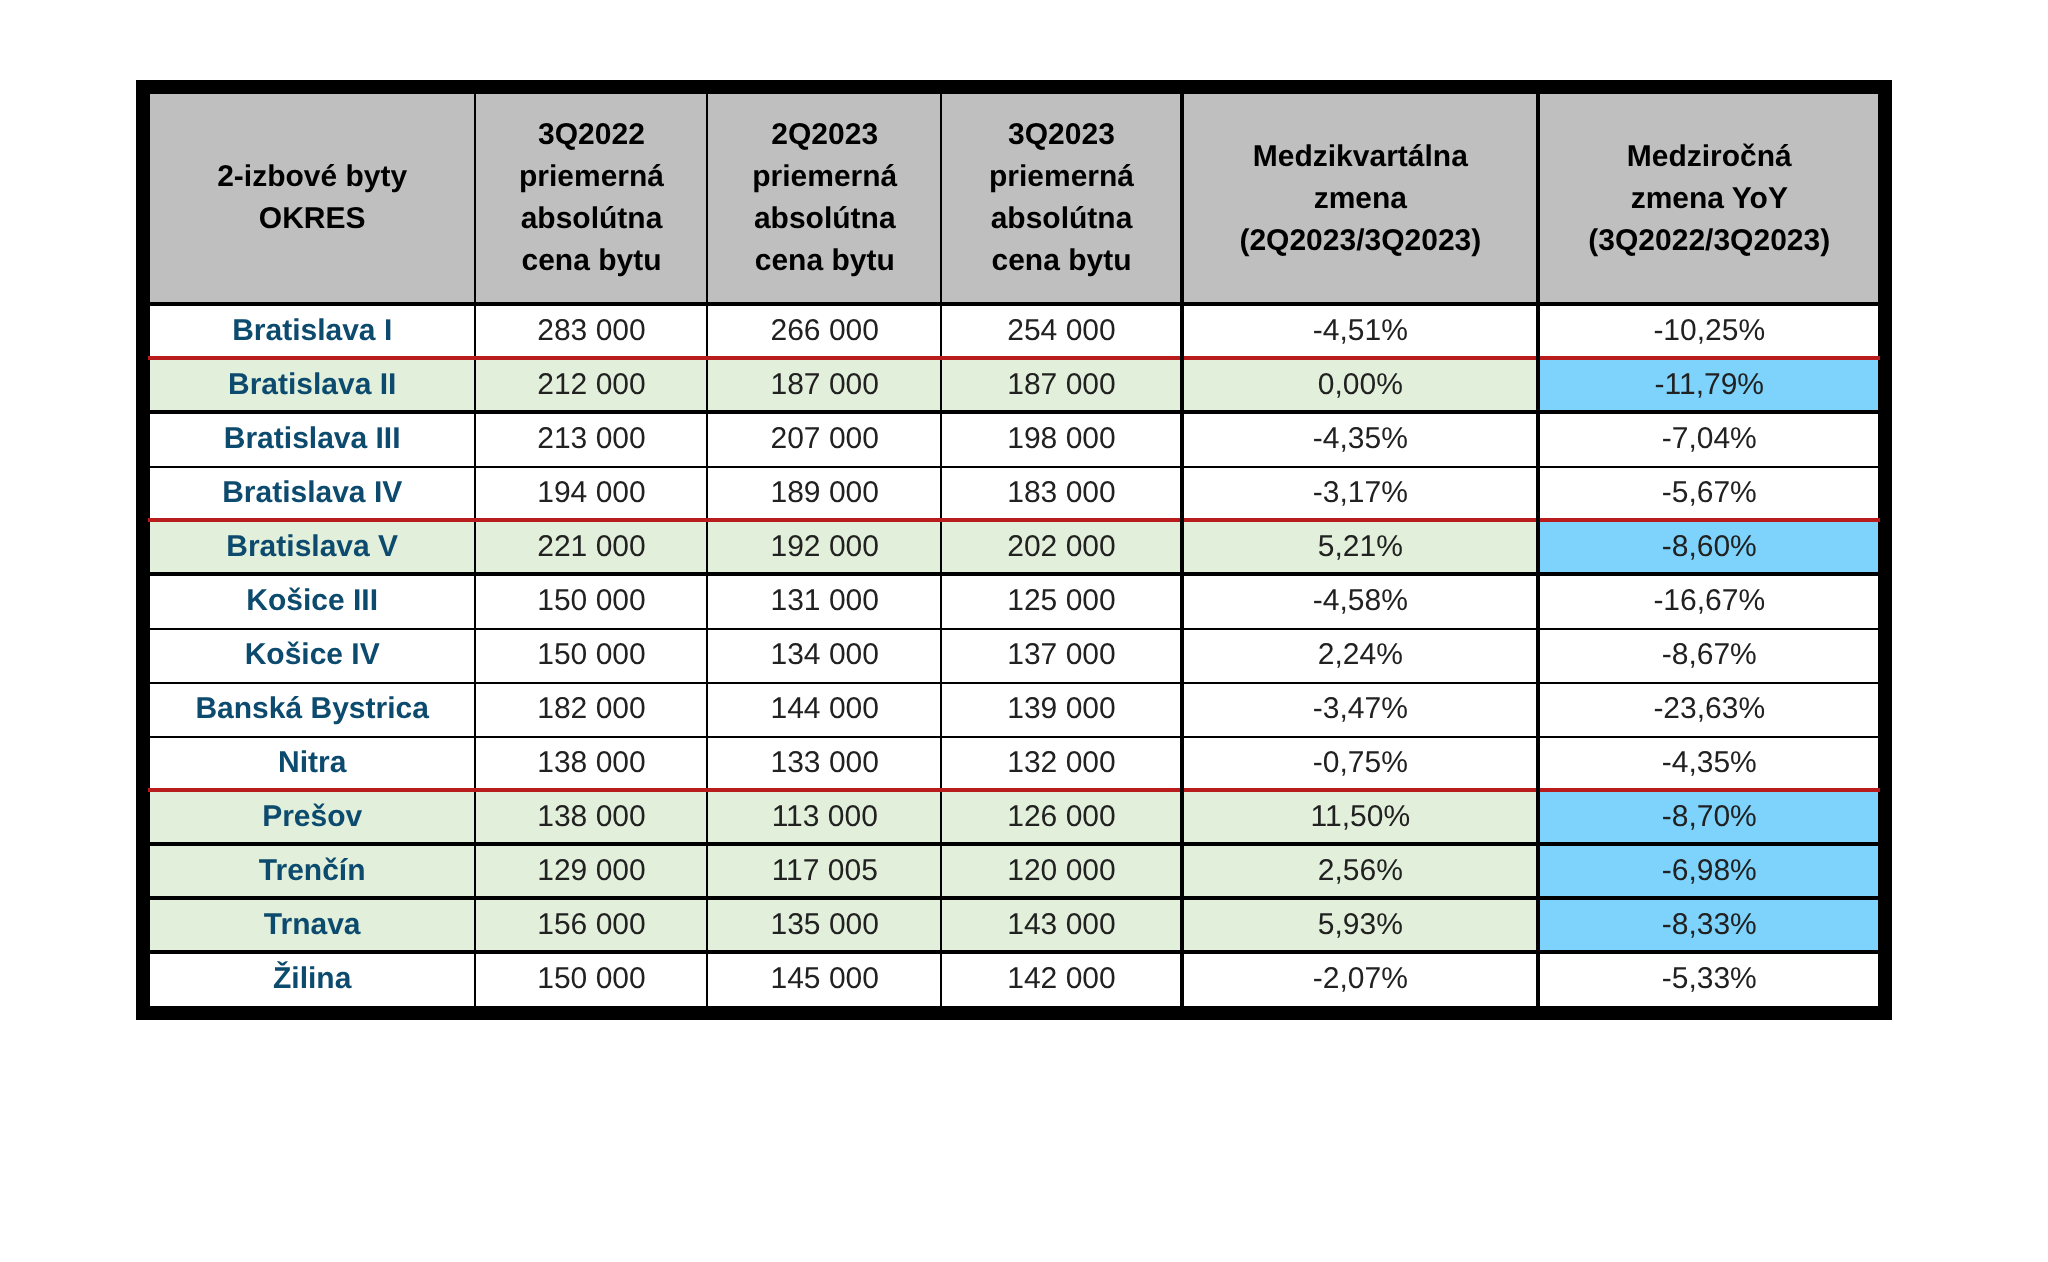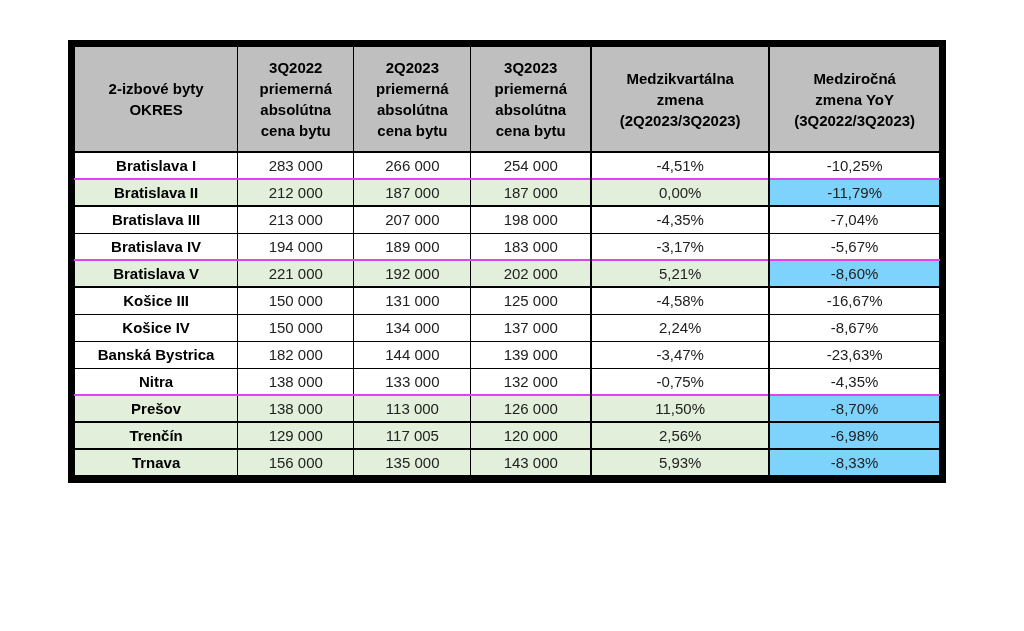--- a/index.html
+++ b/index.html
@@ -40,28 +40,28 @@
   tbody td {
     height: 27px;
     font-size: 15px;
     color: #212121;
     background: #ffffff;
     white-space: nowrap;
     padding: 0 4px;
   }
   tbody td.col-okres {
     font-weight: 700;
-    color: #000000;
+    color: #0c4a6e;
   }
   
   .col-qoq, .col-yoy { border-left: 2px solid #000000; }
   
   tr.highlight td {
     background: #e2efda;
-    border-top: 2px solid #d946ef;
+    border-top: 2px solid #b91c1c;
     border-bottom: 2px solid #000000;
   }
   tr.highlight td.col-yoy { background: #7dd3fc; }
 </style>
 </head>
 <body>
 
 <div class="table-wrap">
   <table>
     <colgroup id="colgroup">
@@ -186,15 +186,23 @@
           <td class="col-yoy">-6,98%</td>
         </tr>
         <tr class="highlight">
           <td class="col-okres">Trnava</td>
           <td class="col-q3_2022">156 000</td>
           <td class="col-q2_2023">135 000</td>
           <td class="col-q3_2023">143 000</td>
           <td class="col-qoq">5,93%</td>
           <td class="col-yoy">-8,33%</td>
         </tr>
+        <tr>
+          <td class="col-okres">Žilina</td>
+          <td class="col-q3_2022">150 000</td>
+          <td class="col-q2_2023">145 000</td>
+          <td class="col-q3_2023">142 000</td>
+          <td class="col-qoq">-2,07%</td>
+          <td class="col-yoy">-5,33%</td>
+        </tr>
       </tbody>
   </table>
 </div>
 
 </body></html>

